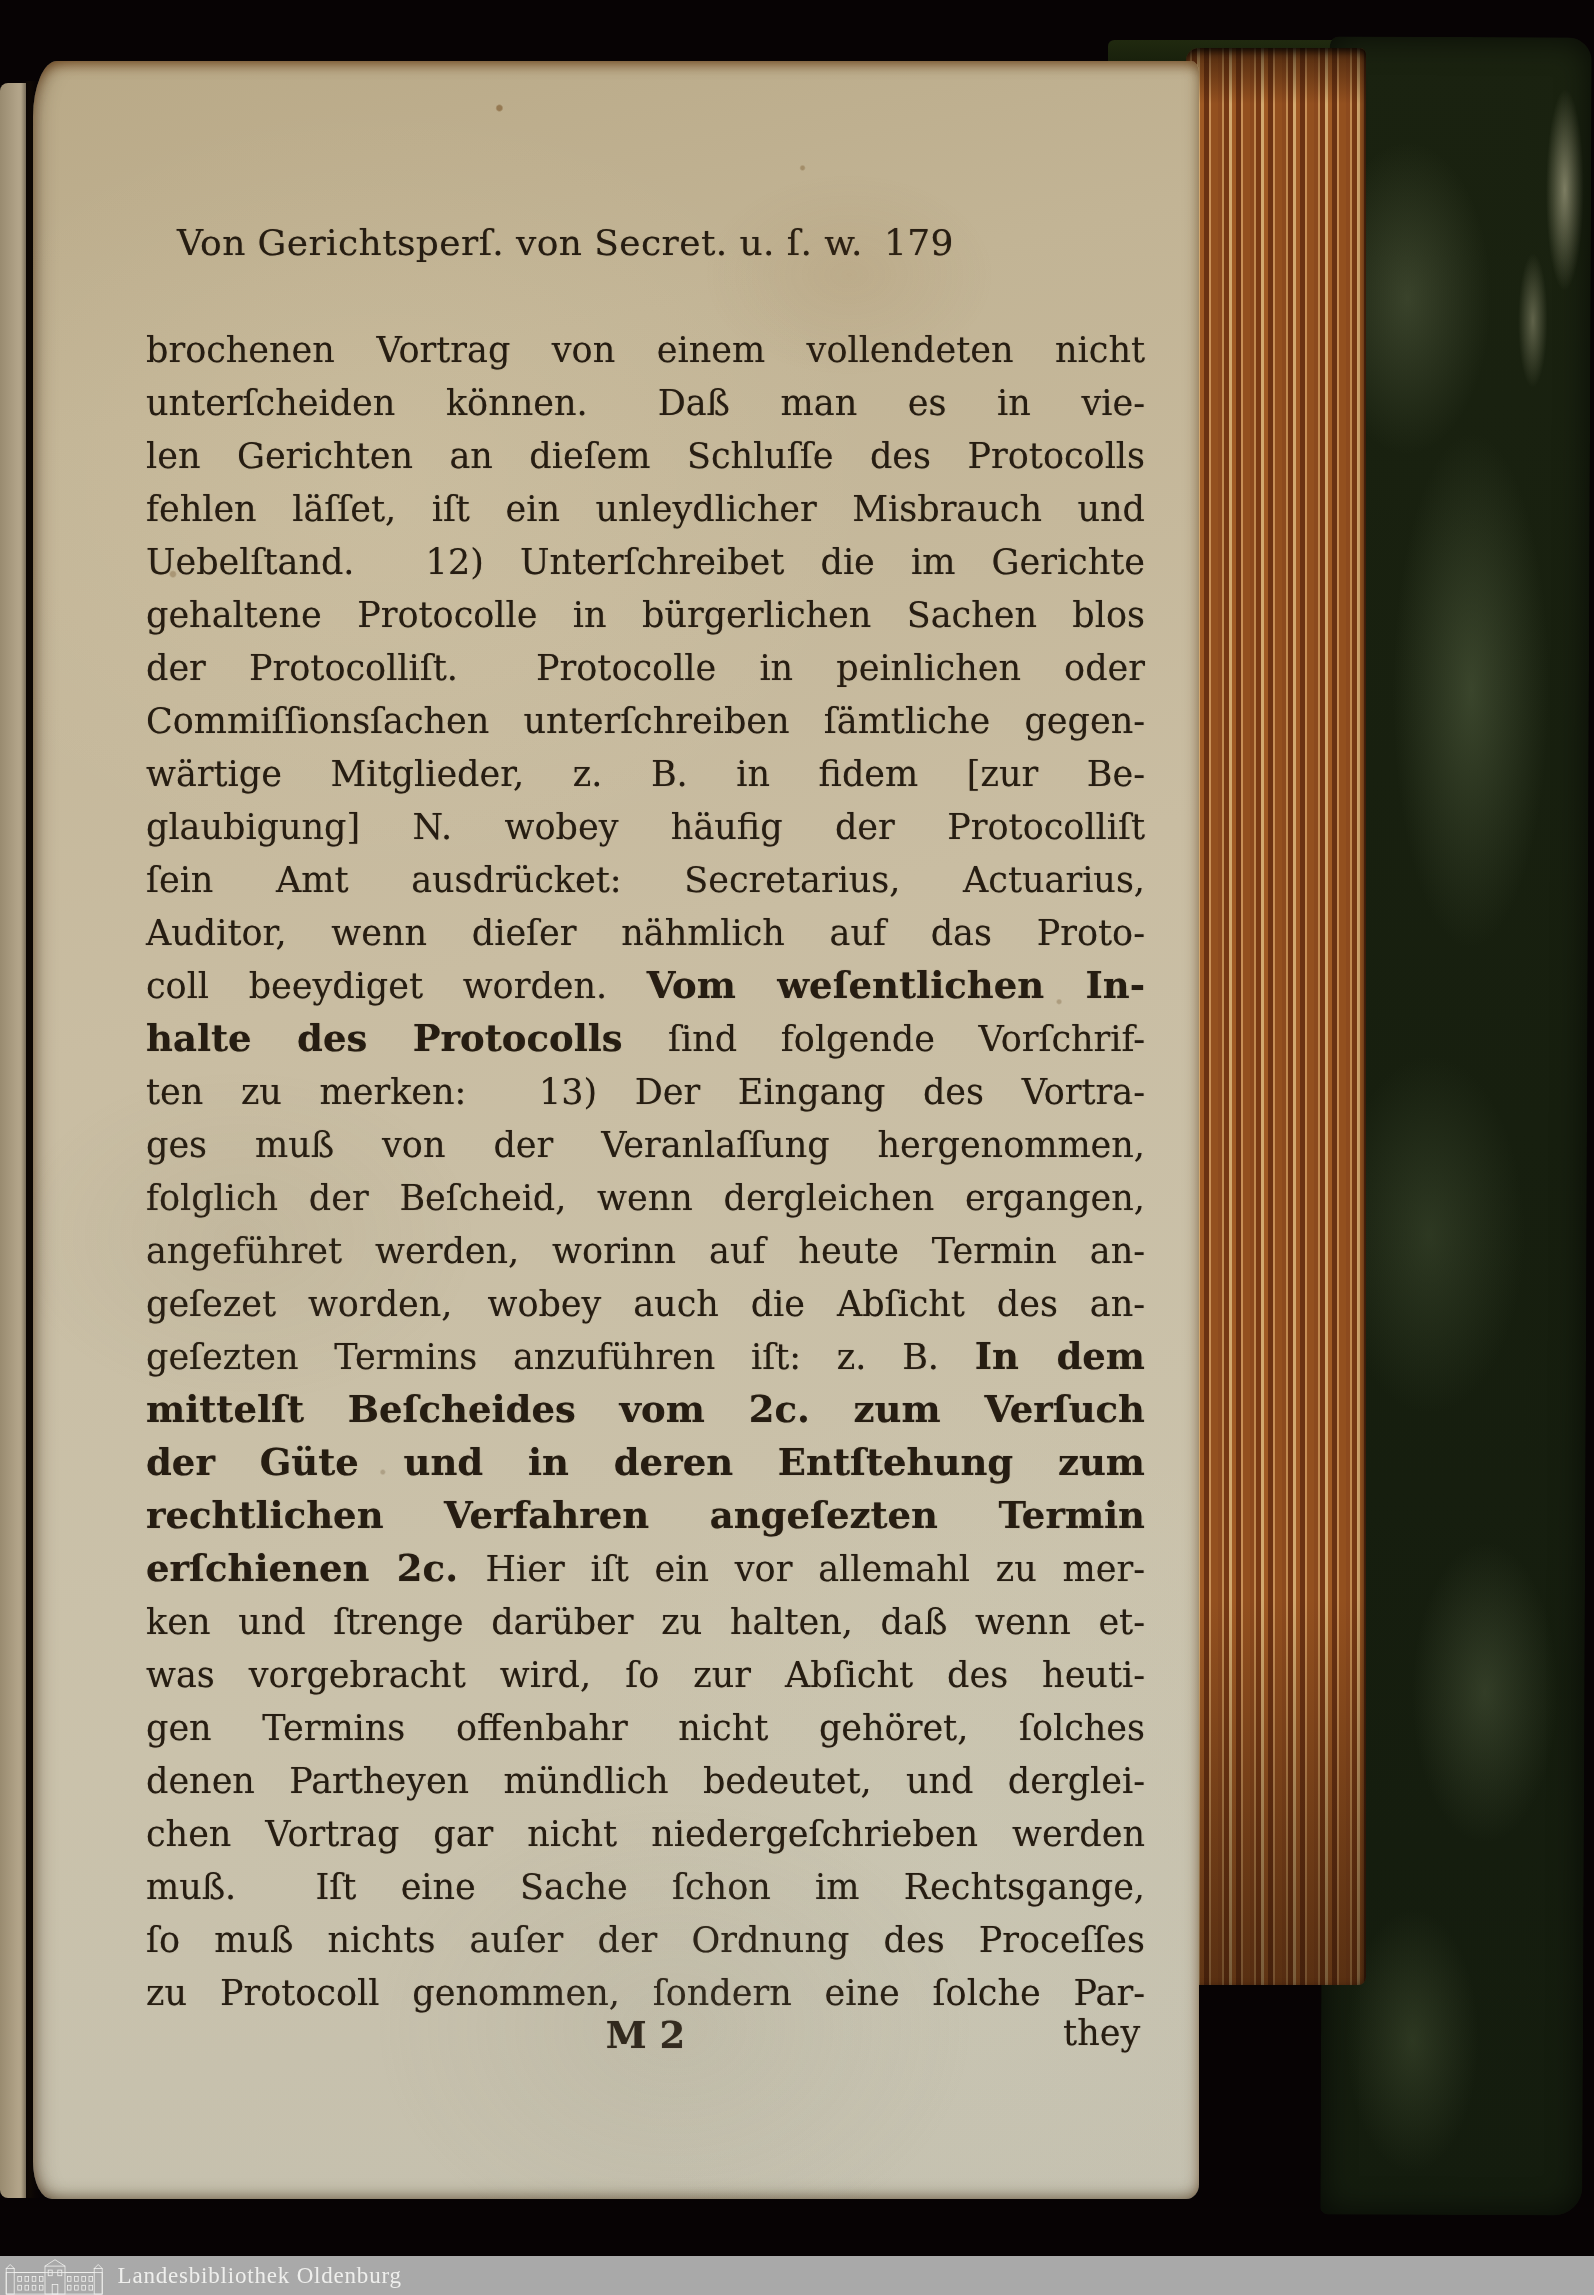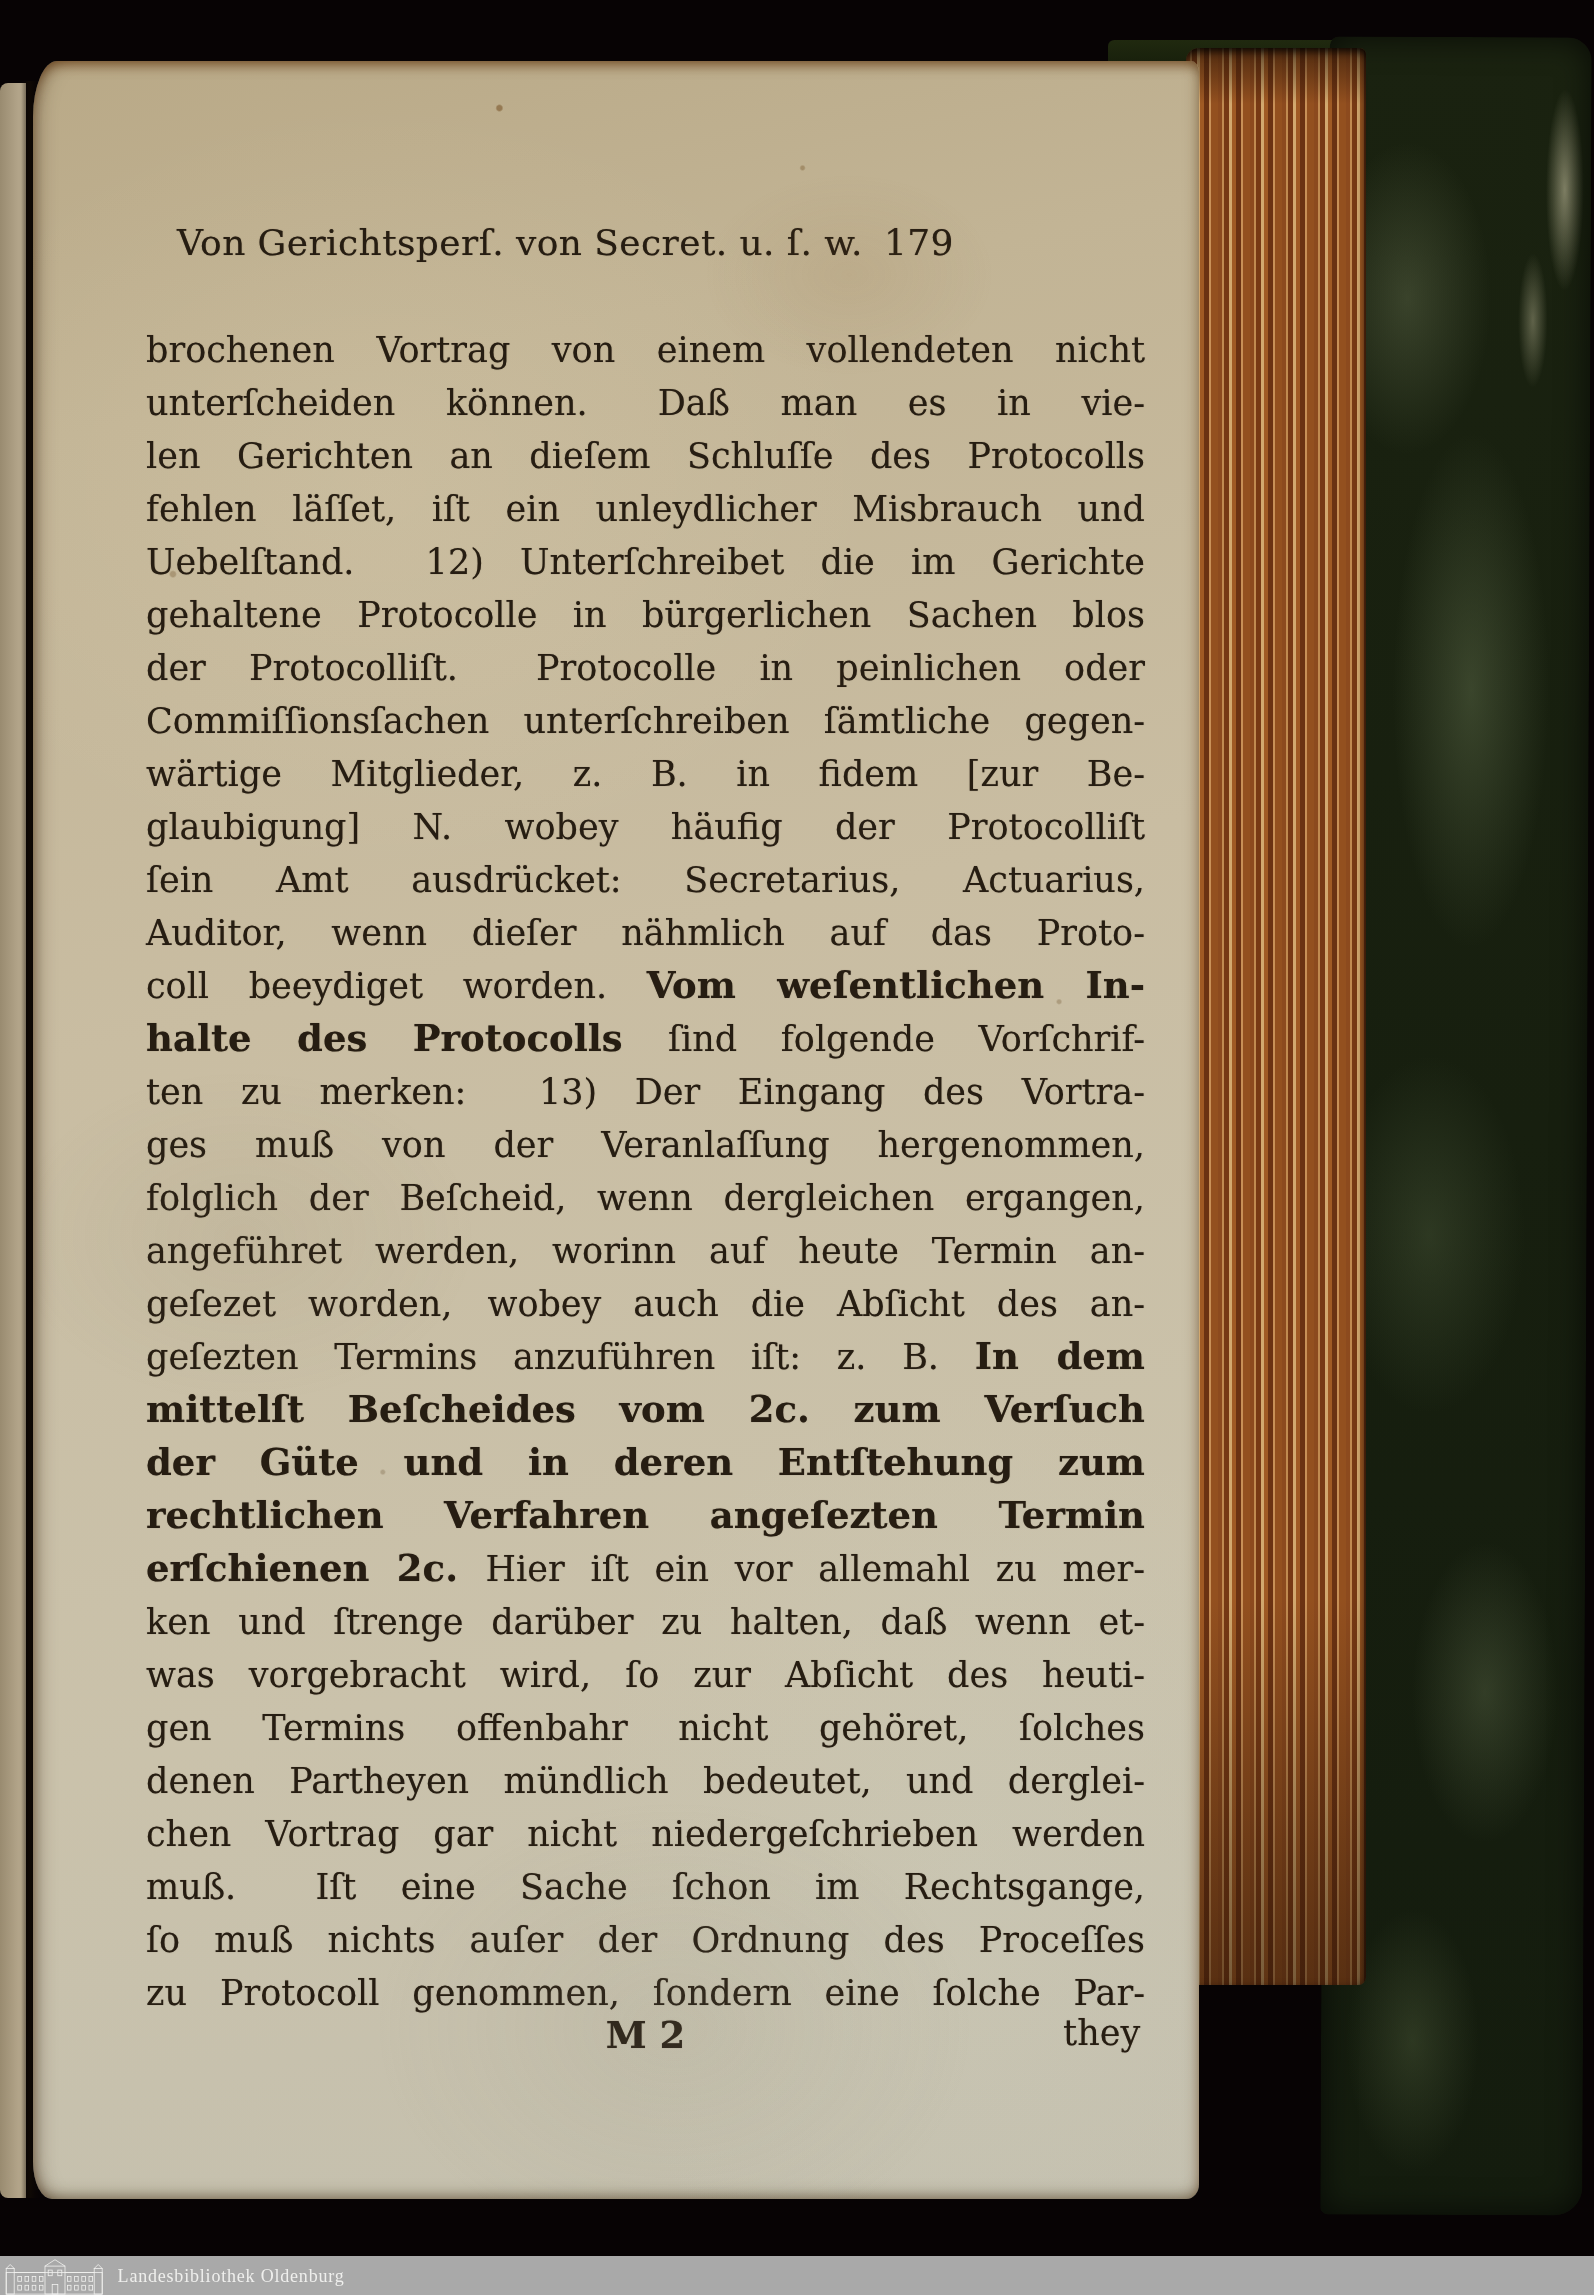--- a/index.html
+++ b/index.html
@@ -100,21 +100,21 @@
     font-size:37px;font-weight:bold;
   }
   .sig-line .catch{position:absolute;right:4.8px;font-size:35px;}
   
   .footer-bar{
     position:absolute;left:0;top:2256px;width:1595px;height:40px;
     background:#a9a9a9;display:flex;align-items:center;
   }
   .footer-bar svg{margin-left:4.8px;flex:0 0 auto;}
   .footer-label{
-    margin-left:12.8px;color:#efefed;font-size:18px;letter-spacing:0.8px;
+    margin-left:12.8px;color:#efefed;font-size:23px;letter-spacing:0.8px;
     font-family:"Liberation Serif", serif;
   }
 </style>
 </head>
 <body>
 
 <div class="cover-lip"></div>
 <div class="cover"></div>
 <div class="fore-edge"></div>
 <div class="page-sliver"></div>

